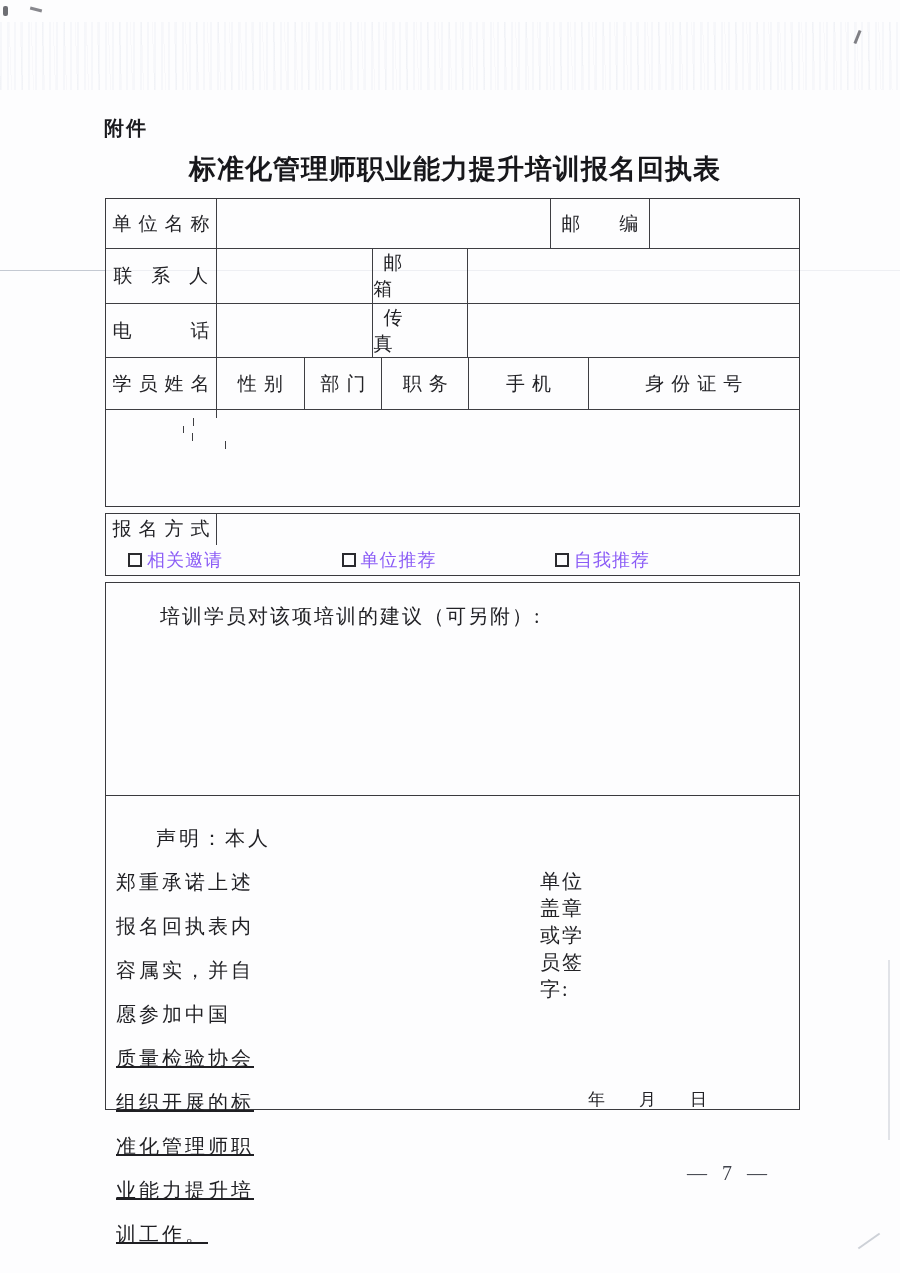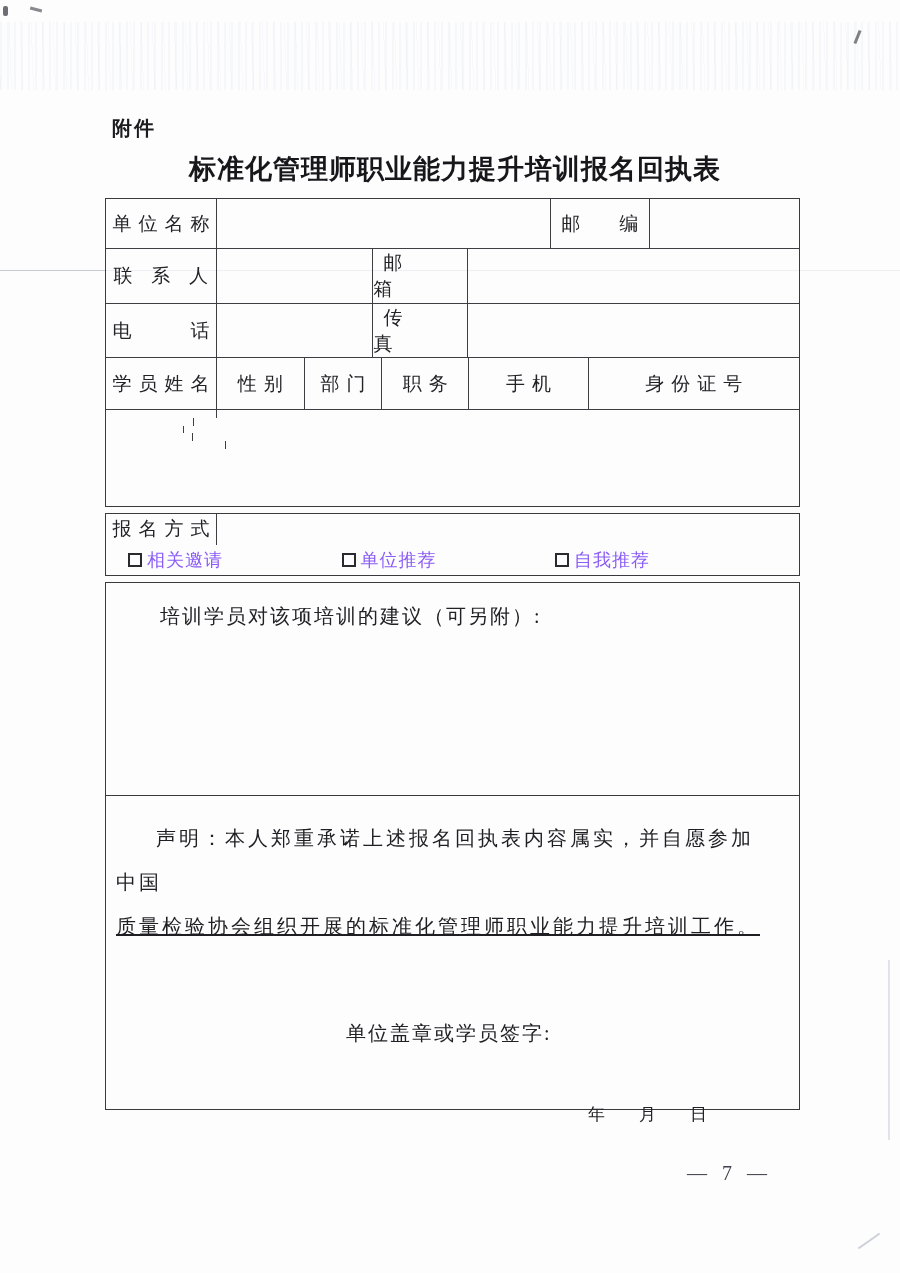--- a/index.html
+++ b/index.html
@@ -19,21 +19,21 @@
   .mark { position:absolute; background:#55565c; }
   .mark-tl1 { left:3px; top:6px; width:5px; height:10px; border-radius:2px; opacity:.85; }
   .mark-tl2 { left:30px; top:8px; width:12px; height:3px; transform:rotate(14deg); opacity:.7; }
   .mark-tr  { left:856px; top:30px; width:3px; height:14px; transform:rotate(22deg); opacity:.75; }
   .faintline-left { position:absolute; left:0; top:270px; width:105px; height:1px; background:#c4c9d2; }
   .faintline-full { position:absolute; left:0; top:270px; width:900px; height:1px; background:#c4c9d2; opacity:.25; }
   .edge-right { position:absolute; left:888px; top:960px; width:2px; height:180px; background:#caced6; opacity:.55; }
   .mark-br { position:absolute; left:856px; top:1240px; width:26px; height:2px; background:#b8bdc6; transform:rotate(-35deg); opacity:.7; }
 
   
-  .attachment { position:absolute; left:112px; top:115px; font-family:"Liberation Sans","DejaVu Sans",sans-serif;
+  .attachment { position:absolute; left:104px; top:115px; font-family:"Liberation Sans","DejaVu Sans",sans-serif;
     font-weight:bold; font-size:20px; letter-spacing:2px; color:#1b1b1f; }
   .doc-title { position:absolute; left:0; top:151px; width:900px; text-align:center;
     font-weight:bold; font-size:27px; letter-spacing:1px; color:#17171b;
     transform:translateX(5px); }
 
   
   .sec { position:absolute; left:105px; width:695px; border:1.6px solid #3a3a3e; background:transparent; }
   .sec1 { top:198px; height:309px; }
   .sec2 { top:513px; height:63px; }
   .sec3 { top:582px; height:528px; border-width:1.8px; }
@@ -49,21 +49,21 @@
 
   
   .reg-cell { display:flex; align-items:center; justify-content:space-between;
     padding:0 40px 0 22px; font-size:18px; }
   .chk { display:flex; align-items:center; letter-spacing:1px; color:#8b5cf6; }
   .box { display:inline-block; width:14px; height:14px; border:2px solid #2a2a2e; margin-right:5px; background:#fdfdfe; }
 
   
   .suggestion { height:213px; border-bottom:1.6px solid #3a3a3e; padding:20px 20px 0 14px; }
   .suggestion-text { font-size:20px; letter-spacing:2px; text-indent:2em; color:#222226; }
-  .declaration { height:315px; display:flex; flex-direction:column; }
+  .declaration { height:315px; display:flex; flex-direction:row; }
   .decl-para { padding:20px 24px 0 10px; font-size:20px; line-height:44px; letter-spacing:3px; color:#1f1f23; }
   .decl-line2 { display:block;text-decoration:underline; }
   .sign-line { margin-top:72px; margin-left:240px; font-size:20px; letter-spacing:2px; color:#222226; }
   .date-line { margin-top:56px; align-self:flex-end; padding-right:92px; font-size:17px; white-space:pre; color:#222226; }
 
   .page-number { position:absolute; left:647px; top:1162px; width:160px; text-align:center;
     font-size:20px; color:#40434c; word-spacing:10px; }
 </style>
 </head>
 <body>

